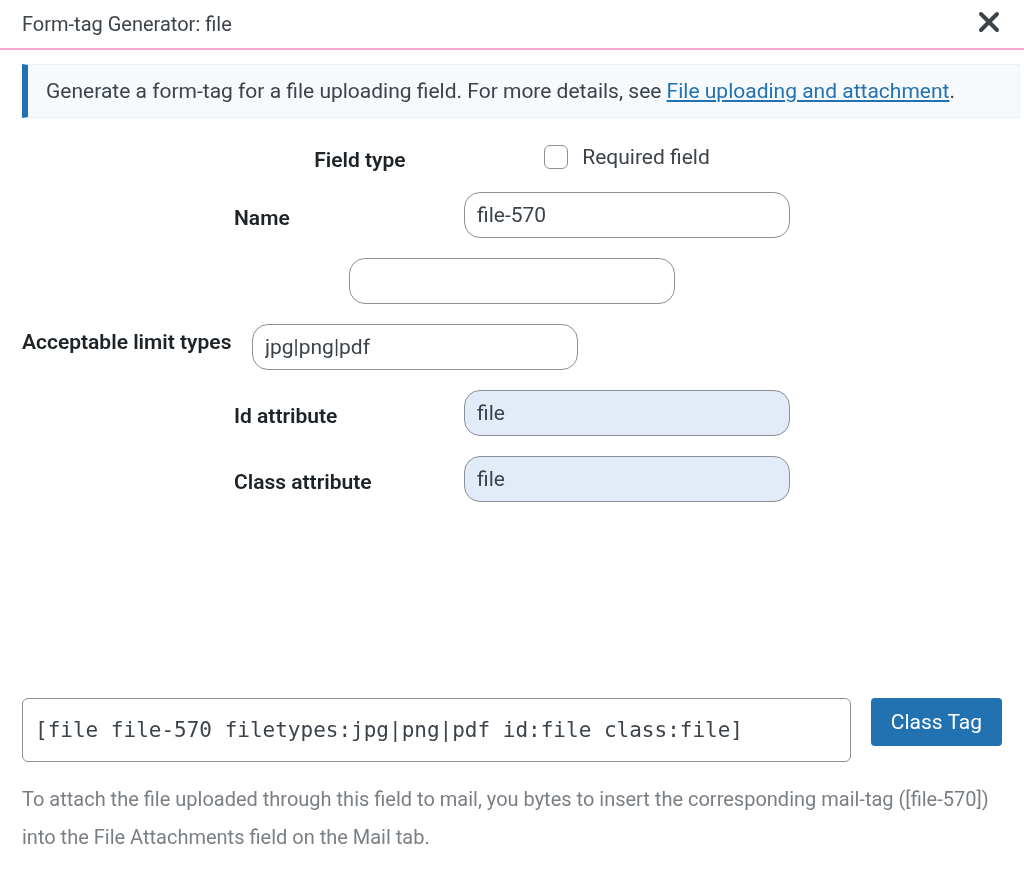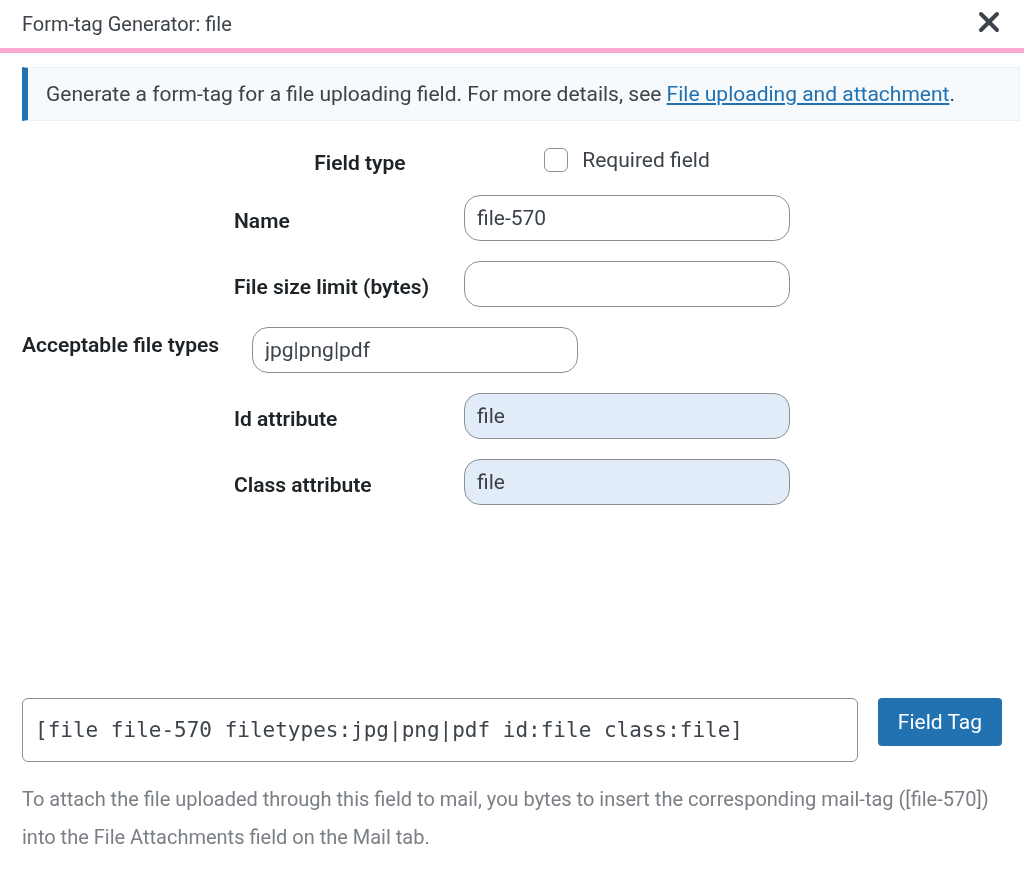--- a/index.html
+++ b/index.html
@@ -13,21 +13,21 @@
   }
   .modal {
     width: 1024px; height: 880px;
     position: relative;
   }
   .header {
     display: flex;
     align-items: center;
     justify-content: space-between;
     padding: 10px 22px 10px 22px;
-    border-bottom: 5px solid #f9a8d4;
+    border-bottom: 2px solid #f9a8d4;
   }
   .header-title {
     font-size: 20px;
     font-weight: 400;
     color: #3c434a;
   }
   .close-btn {
     font-size: 28px;
     font-weight: 700;
     cursor: pointer;
@@ -171,28 +171,27 @@
     </div>
 
     <div class="form-row center">
       <div class="form-label">Name</div>
       <div class="form-control-area">
         <input class="text-input" type="text" value="file-570" style="">
       </div>
     </div>
 
     <div class="form-row center">
-      <div class="form-label">File size limit (bytes)</div>
       <div class="form-control-area">
         <input class="text-input" type="text" value="" style="">
       </div>
     </div>
 
     <div class="form-row">
-      <div class="form-label">Acceptable file types</div>
+      <div class="form-label">Acceptable limit types</div>
       <div class="form-control-area">
         <input class="text-input" type="text" value="jpg|png|pdf" style="">
       </div>
     </div>
 
     <div class="form-row center" style="">
       <div class="form-label">Id attribute</div>
       <div class="form-control-area">
         <input class="text-input highlight" type="text" value="file" style="">
       </div>
@@ -203,20 +202,20 @@
       <div class="form-control-area">
         <input class="text-input highlight" type="text" value="file" style="">
       </div>
     </div>
 
   </div>
 
   <div class="footer">
     <div class="tag-row">
       <input class="tag-input" type="text" readonly="" value="[file file-570 filetypes:jpg|png|pdf id:file class:file]" style="">
-      <button class="insert-btn">Field Tag</button>
+      <button class="insert-btn">Class Tag</button>
     </div>
     <div class="footer-help">
       <span>To attach the file uploaded through this field to mail, you bytes to insert the corresponding mail-tag (</span><span class="mailtag">[file-570]</span><span>) into the File Attachments field on the Mail tab.</span>
     </div>
   </div>
 
 </div>
 
 </body></html>

